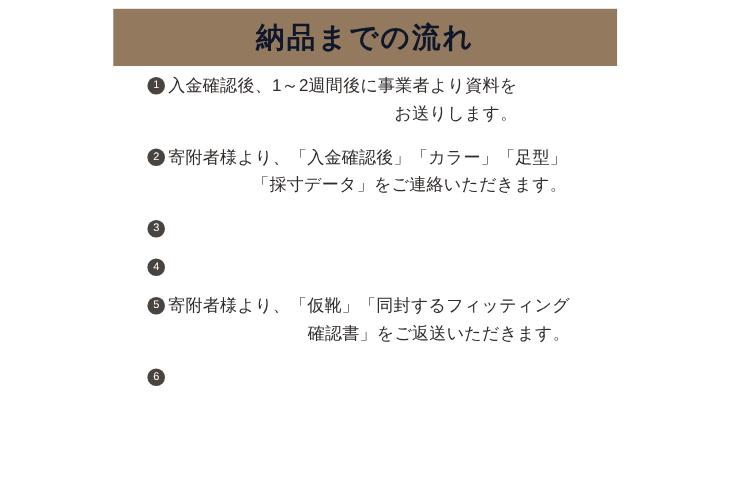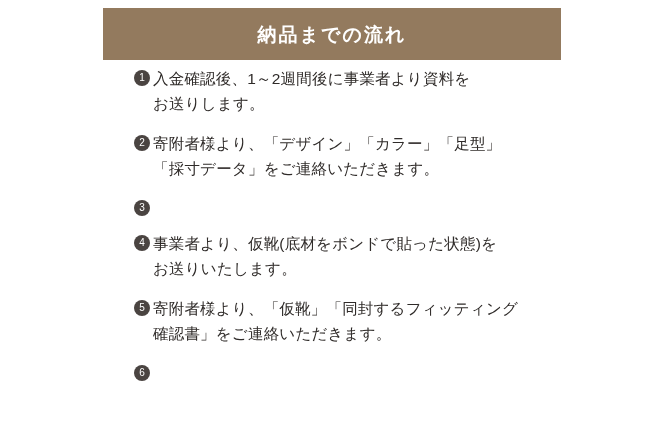--- a/index.html
+++ b/index.html
@@ -25,22 +25,22 @@
     left: 103px;
     top: 8px;
     width: 458px;
     height: 52px;
     background: #937a5e;
     display: flex;
     align-items: center;
     justify-content: center;
   }
   .header-title {
-    color: #ffffff;
-    font-size: 19px;
+    color: #0f172a;
+    font-size: 26px;
     font-weight: bold;
     letter-spacing: 2px;
     line-height: 1;
     white-space: nowrap;
   }
   .steps {
     position: absolute;
     left: 0;
     top: 66px;
     width: 664px;
@@ -65,20 +65,21 @@
     margin-top: 4px;
     margin-right: 3px;
     font-family: "Liberation Sans", sans-serif;
   }
   .step-text {
     color: #2f2b29;
     font-size: 15.5px;
     line-height: 25px;
     letter-spacing: 0.2px;
     white-space: pre-line;
+    text-align: right;
   }
 </style>
 </head>
 <body>
 
 <div class="page">
 
   <div class="header-bar">
     <div class="header-title">納品までの流れ</div>
   </div>
@@ -86,38 +87,36 @@
   <div class="steps">
 
     <div class="step">
       <div class="step-num">1</div>
       <div class="step-text">入金確認後、1～2週間後に事業者より資料を
 お送りします。</div>
     </div>
 
     <div class="step">
       <div class="step-num">2</div>
-      <div class="step-text">寄附者様より、「デザイン」「カラー」「足型」
+      <div class="step-text">寄附者様より、「入金確認後」「カラー」「足型」
 「採寸データ」をご連絡いただきます。</div>
     </div>
 
     <div class="step">
       <div class="step-num">3</div>
     </div>
 
     <div class="step">
       <div class="step-num">4</div>
-      <div class="step-text">事業者より、仮靴(底材をボンドで貼った状態)を
-お送りいたします。</div>
     </div>
 
     <div class="step">
       <div class="step-num">5</div>
       <div class="step-text">寄附者様より、「仮靴」「同封するフィッティング
-確認書」をご連絡いただきます。</div>
+確認書」をご返送いただきます。</div>
     </div>
 
     <div class="step">
       <div class="step-num">6</div>
     </div>
 
   </div>
 </div>
 
 </body></html>

